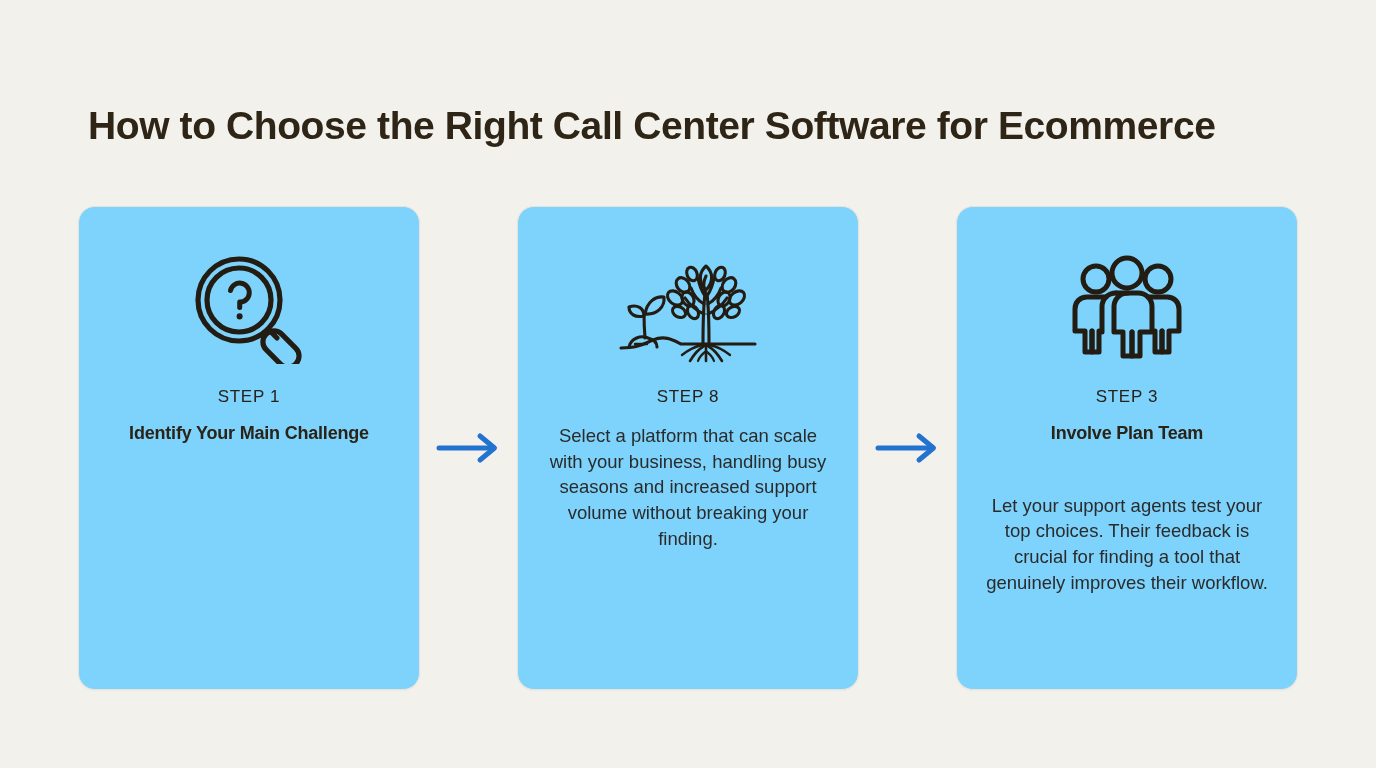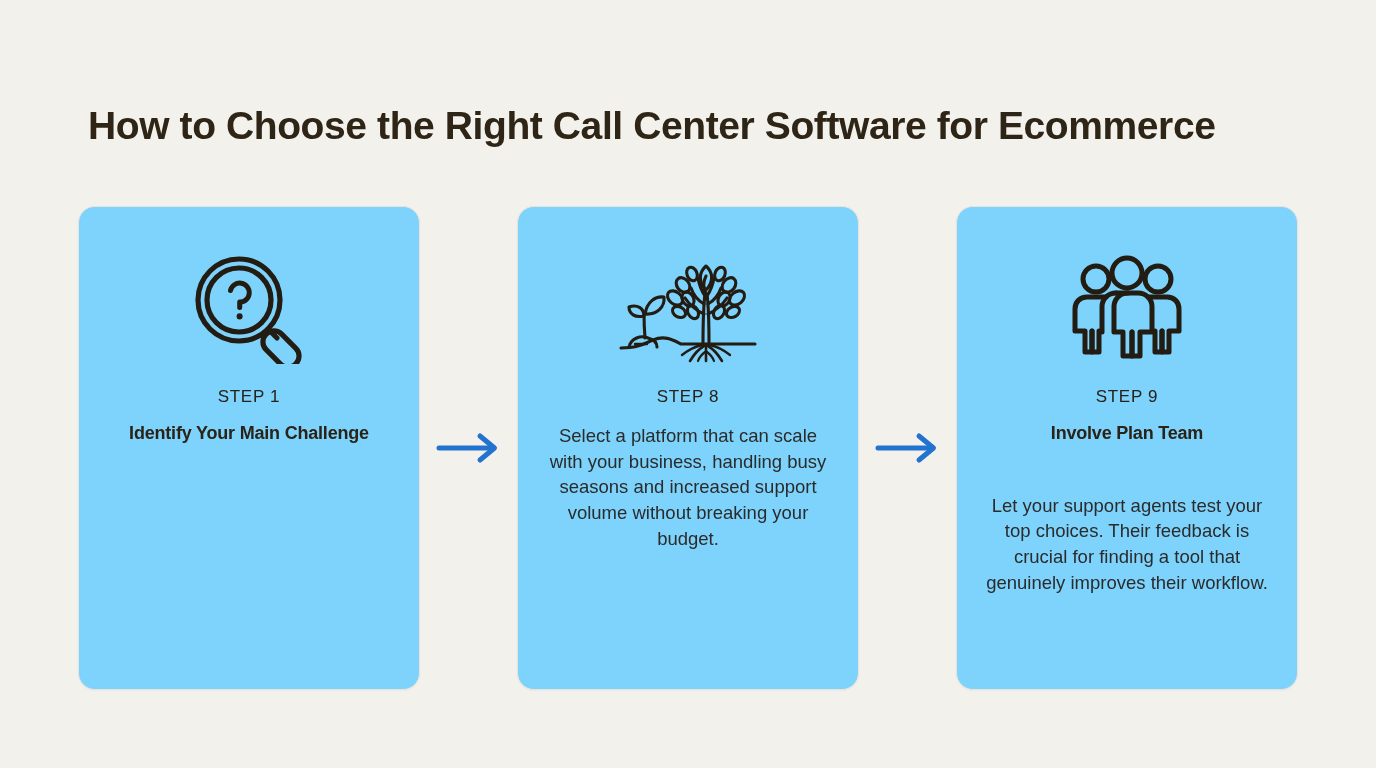--- a/index.html
+++ b/index.html
@@ -188,21 +188,21 @@
           <path d="M89 92 C89 98 89 104 89 109" stroke-width="2.6"></path>
           <path d="M87 94 C80 98 76 104 73 109" stroke-width="2.6"></path>
           <path d="M91 94 C98 98 102 104 105 109" stroke-width="2.6"></path>
           <path d="M85 93 C76 95 70 99 65 103" stroke-width="2.4"></path>
           <path d="M93 93 C102 95 108 99 113 103" stroke-width="2.4"></path>
           <path d="M88 100 C84 103 82 106 81 109" stroke-width="2.2"></path>
           <path d="M90 100 C94 103 96 106 97 109" stroke-width="2.2"></path>
         </svg>
       </div>
       <div class="step-label">STEP 8</div>
-      <div class="card-body">Select a platform that can scale with your business, handling busy seasons and increased support volume without breaking your budget.</div>
+      <div class="card-body">Select a platform that can scale with your business, handling busy seasons and increased support volume without breaking your finding.</div>
     </div>
 
     <div class="arrow">
       <svg width="66" height="34" viewBox="0 0 66 34" fill="none" stroke="#2272cf" stroke-width="5" stroke-linecap="round" stroke-linejoin="round">
         <path d="M3 17 H56"></path>
         <path d="M44 5 L58.5 17 L44 29"></path>
       </svg>
     </div>
 
     <div class="card single-line-title">
@@ -216,19 +216,19 @@
           <circle cx="90" cy="27" r="13"></circle>
           <path d="M80 45 H99 C106 45 111 50 111 57 V79 H101 V100 H94 V79"></path>
           <path d="M94 79 V100 H87 V79"></path>
 
           <circle cx="59" cy="21" r="15"></circle>
           <path d="M48 41 H70 C78 41 84 47 84 55 V80 H72 V104 H64 V80"></path>
           <path d="M64 80 V104 H55 V80 H46 V55 C46 47 52 41 60 41"></path>
           <path d="M34 80 V55 C34 47 40 41 48 41"></path>
         </svg>
       </div>
-      <div class="step-label">STEP 9</div>
+      <div class="step-label">STEP 3</div>
       <div class="card-title">Involve Plan Team</div>
       <div class="card-body">Let your support agents test your top choices. Their feedback is crucial for finding a tool that genuinely improves their workflow.</div>
     </div>
 
   </div>
 </div>
 
 </body></html>

